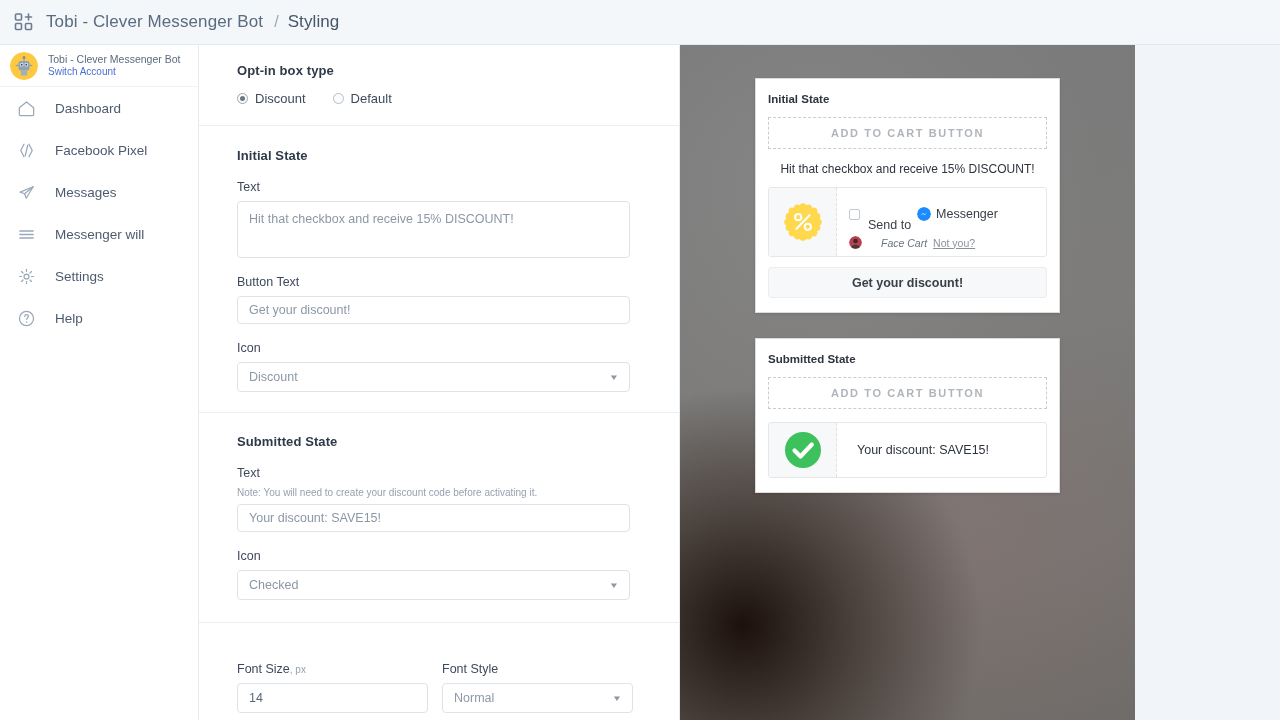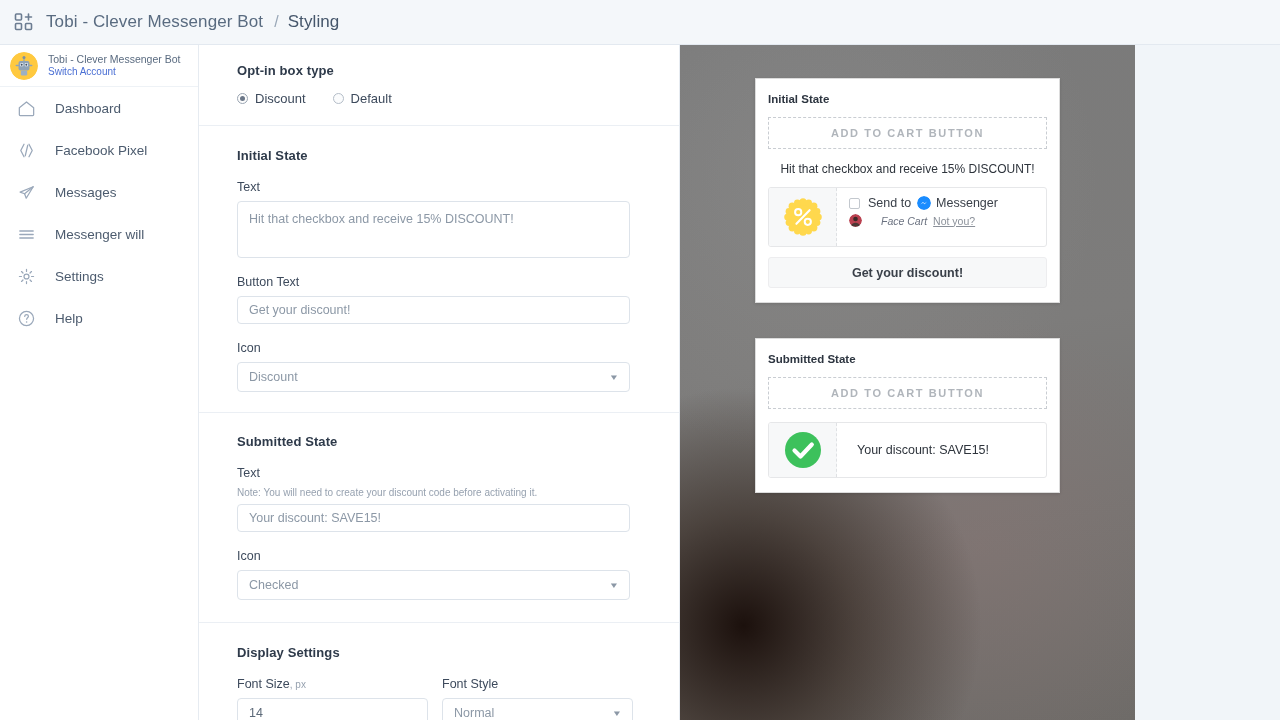--- a/index.html
+++ b/index.html
@@ -202,21 +202,21 @@
     border-right: 1px dashed #dfe1e4;
     display: flex; align-items: center; justify-content: center;
     padding: 9px 0;
   }
   .optin-body { flex: 1; padding: 8px 10px 7px 12px; }
   .row1 { display: flex; align-items: center; }
   .cbx {
     width: 11px; height: 11px; border: 1px solid #c3c8ce;
     border-radius: 2px; background: #fff; flex: none;
   }
-  .sendto { font-size: 12.5px; color: #3a4049; margin-left: 8px; }
+  .sendto { font-size: 12.5px; color: #3a4049; margin-left: 8px; margin-top: 22px; }
   .msg-badge {
     width: 14px; height: 14px; border-radius: 50%;
     margin: 0 5px 0 6px; flex: none; display: block;
   }
   .msg-word { font-size: 12.5px; color: #3a4049; }
   .row2 { display: flex; align-items: center; margin-top: 4px; }
   .mini-av { width: 13px; height: 13px; border-radius: 50%; flex: none; display: block; }
   .fc-name { font-size: 10.5px; color: #6b7280; margin-left: 19px; font-style: italic; }
   .notyou {
     font-size: 10.5px; color: #8a9099; margin-left: 6px;
@@ -372,21 +372,20 @@
 
     <div class="fld-label" style="margin-top:17px;">Icon</div>
     <div class="sel" style="margin-top:7px;">
       <span>Checked</span>
       <span class="caret">▼</span>
     </div>
   </div>
   <div class="divider"></div>
 
   <div class="f-section" style="padding-top:22px;">
-    <div class="sec-title">Display Settings</div>
     <div class="two-col" style="margin-top:17px;">
       <div>
         <div class="fld-label">
           <span>Font Size</span><span class="unit">, px</span>
         </div>
         <div class="half-inp" style="margin-top:7px;">14</div>
       </div>
       <div>
         <div class="fld-label">Font Style</div>
         <div class="half-sel" style="margin-top:7px;">

